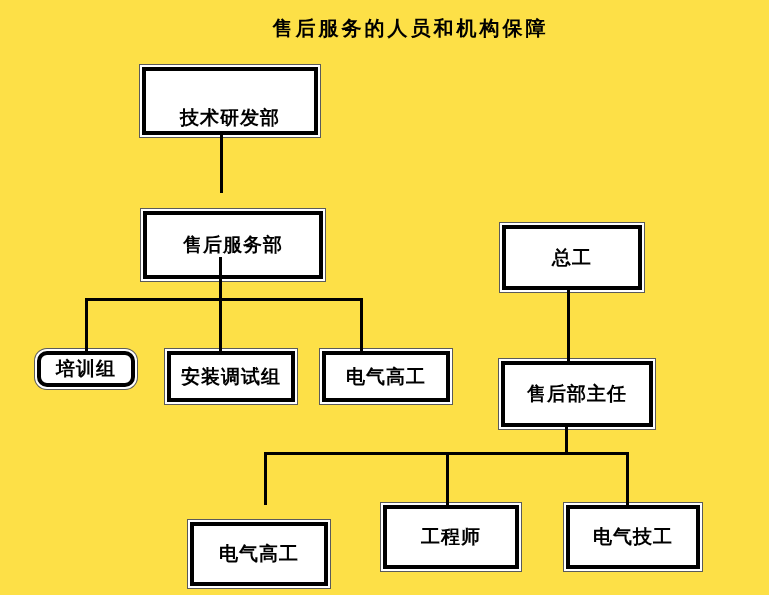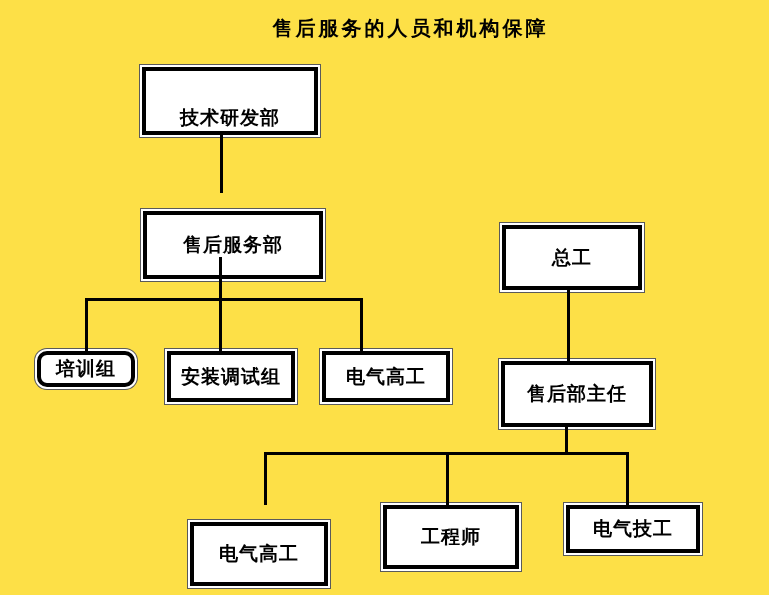--- a/index.html
+++ b/index.html
@@ -87,21 +87,21 @@
   </div>
 
   <div class="node" style="left:190px; top:522px; width:138px; height:64px;">
     <span class="node-label">电气高工</span>
   </div>
 
   <div class="node" style="left:383px; top:505px; width:136px; height:64px;">
     <span class="node-label">工程师</span>
   </div>
 
-  <div class="node" style="left:566px; top:505px; width:134px; height:48px;">
+  <div class="node" style="left:566px; top:505px; width:134px; height:64px;">
     <span class="node-label">电气技工</span>
   </div>
 
   <div class="line" style="left:220px; top:135px; width:3px; height:58px;"></div>
   <div class="line" style="left:219px; top:257px; width:3px; height:94px;"></div>
   <div class="line" style="left:85px; top:298px; width:278px; height:3px;"></div>
   <div class="line" style="left:85px; top:298px; width:3px; height:53px;"></div>
   <div class="line" style="left:360px; top:298px; width:3px; height:53px;"></div>
 
   <div class="line" style="left:567px; top:290px; width:3px; height:71px;"></div>

